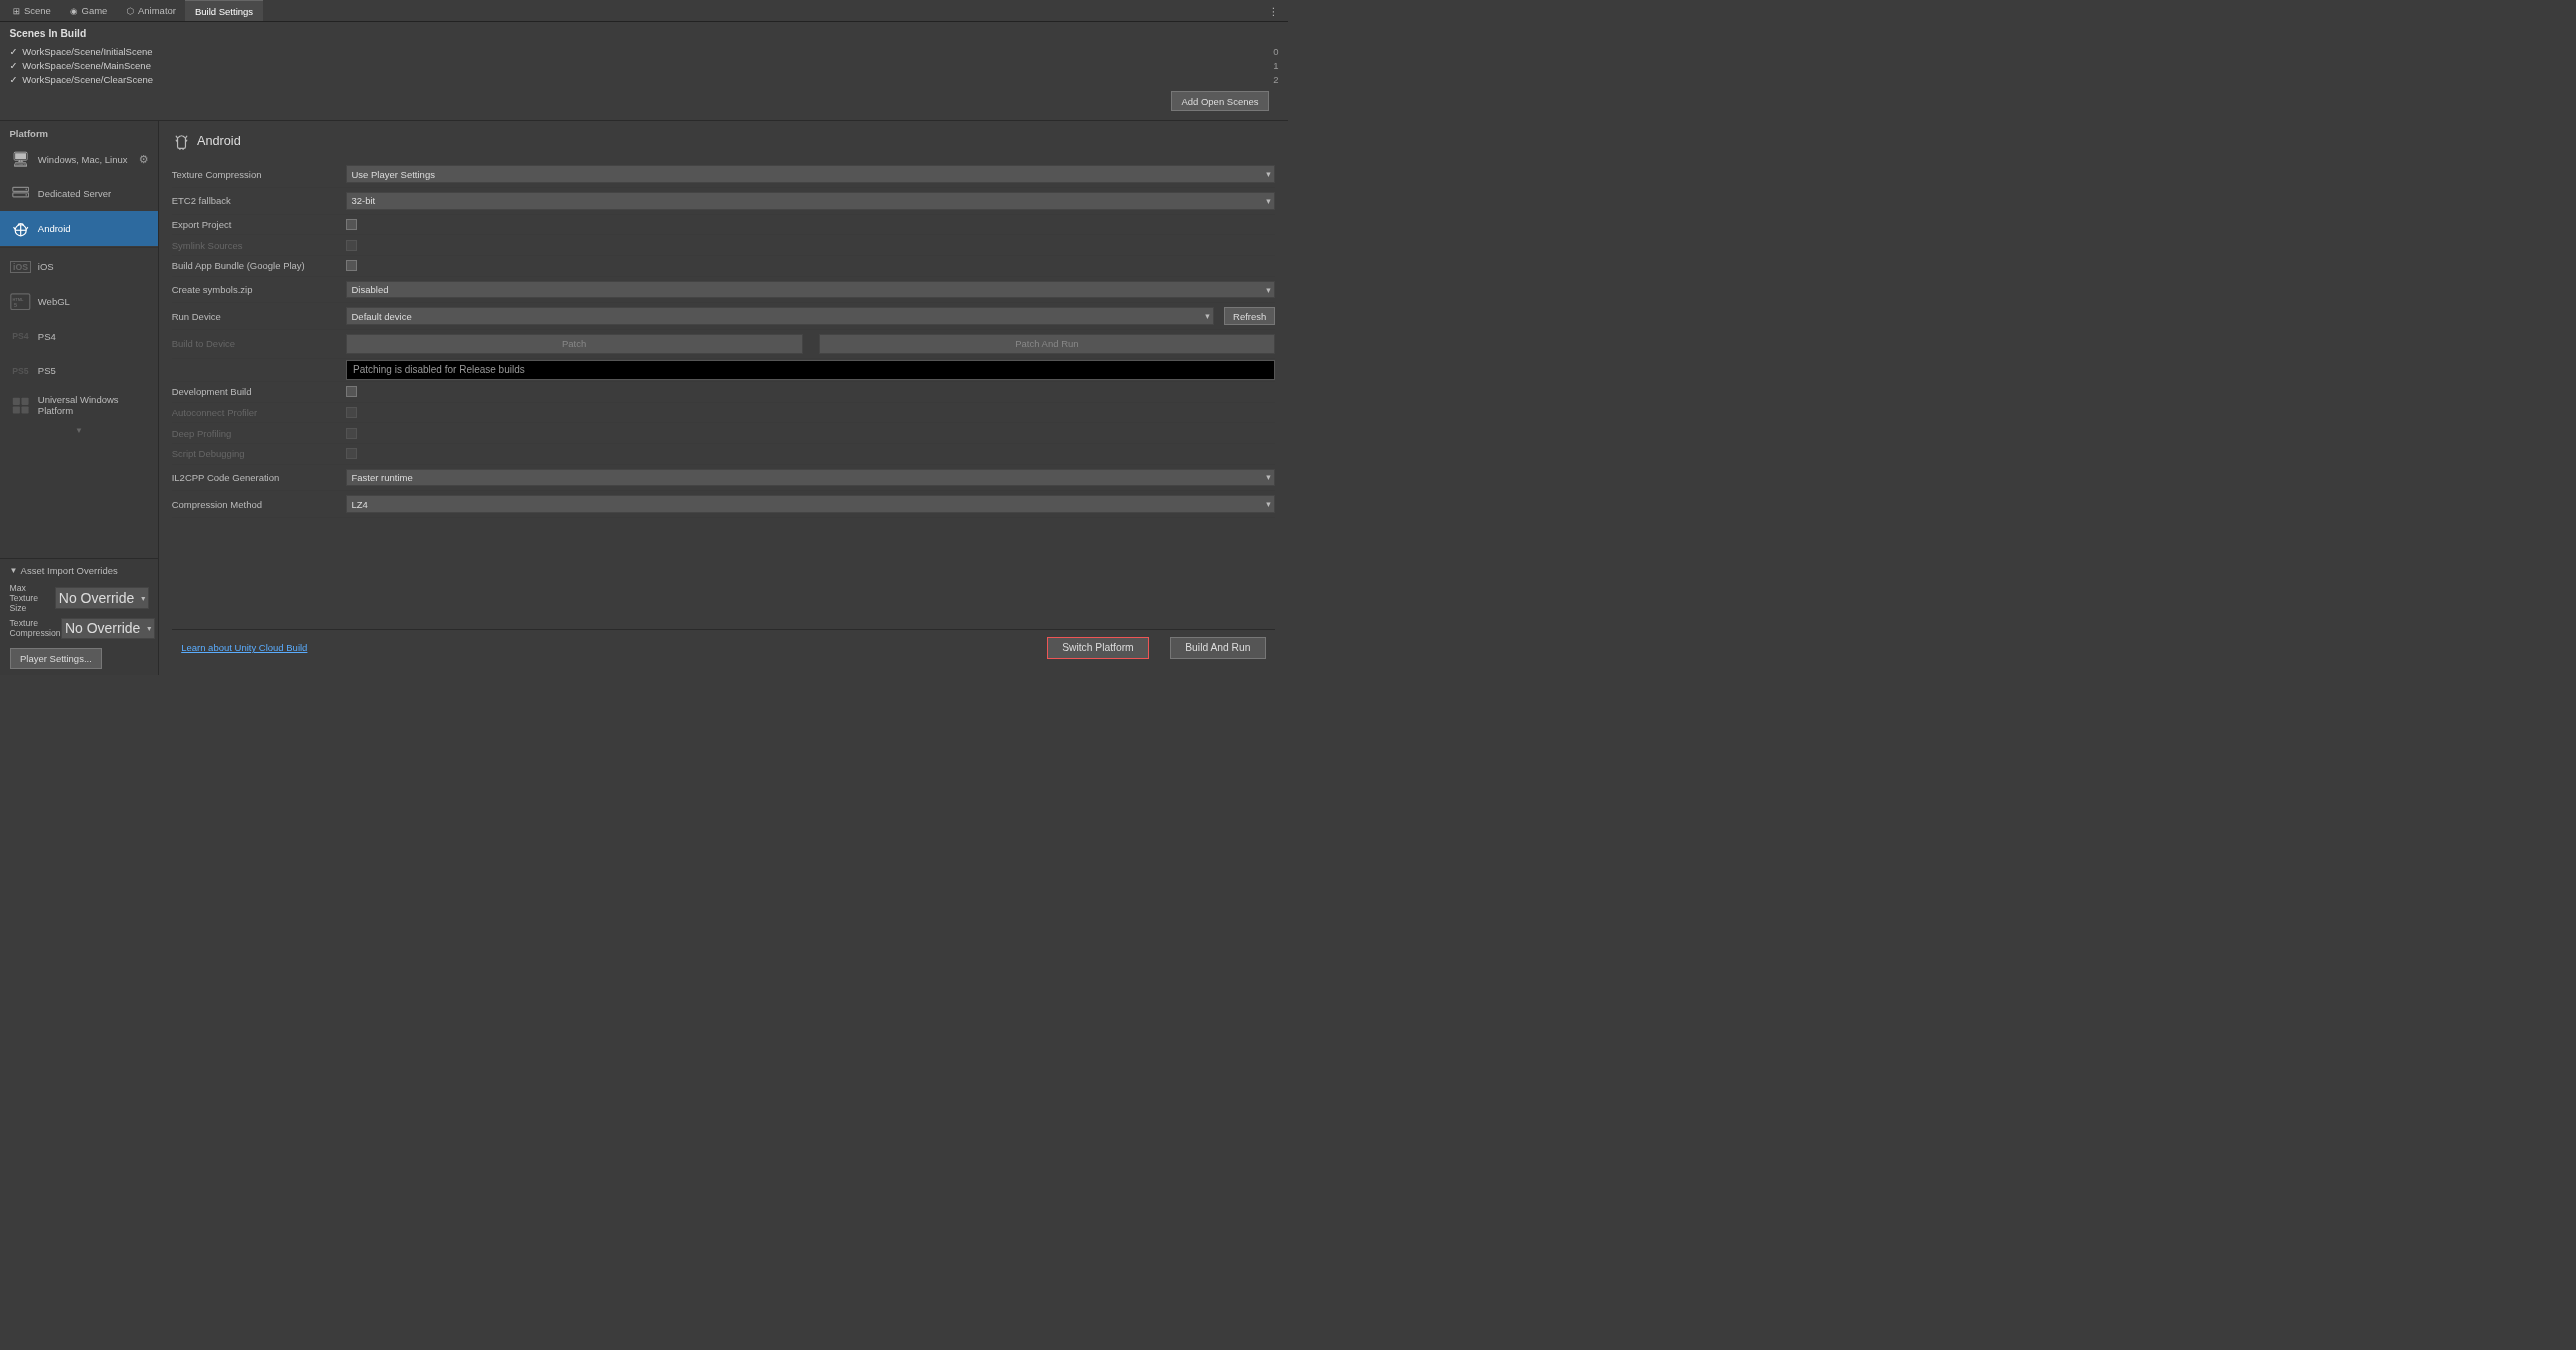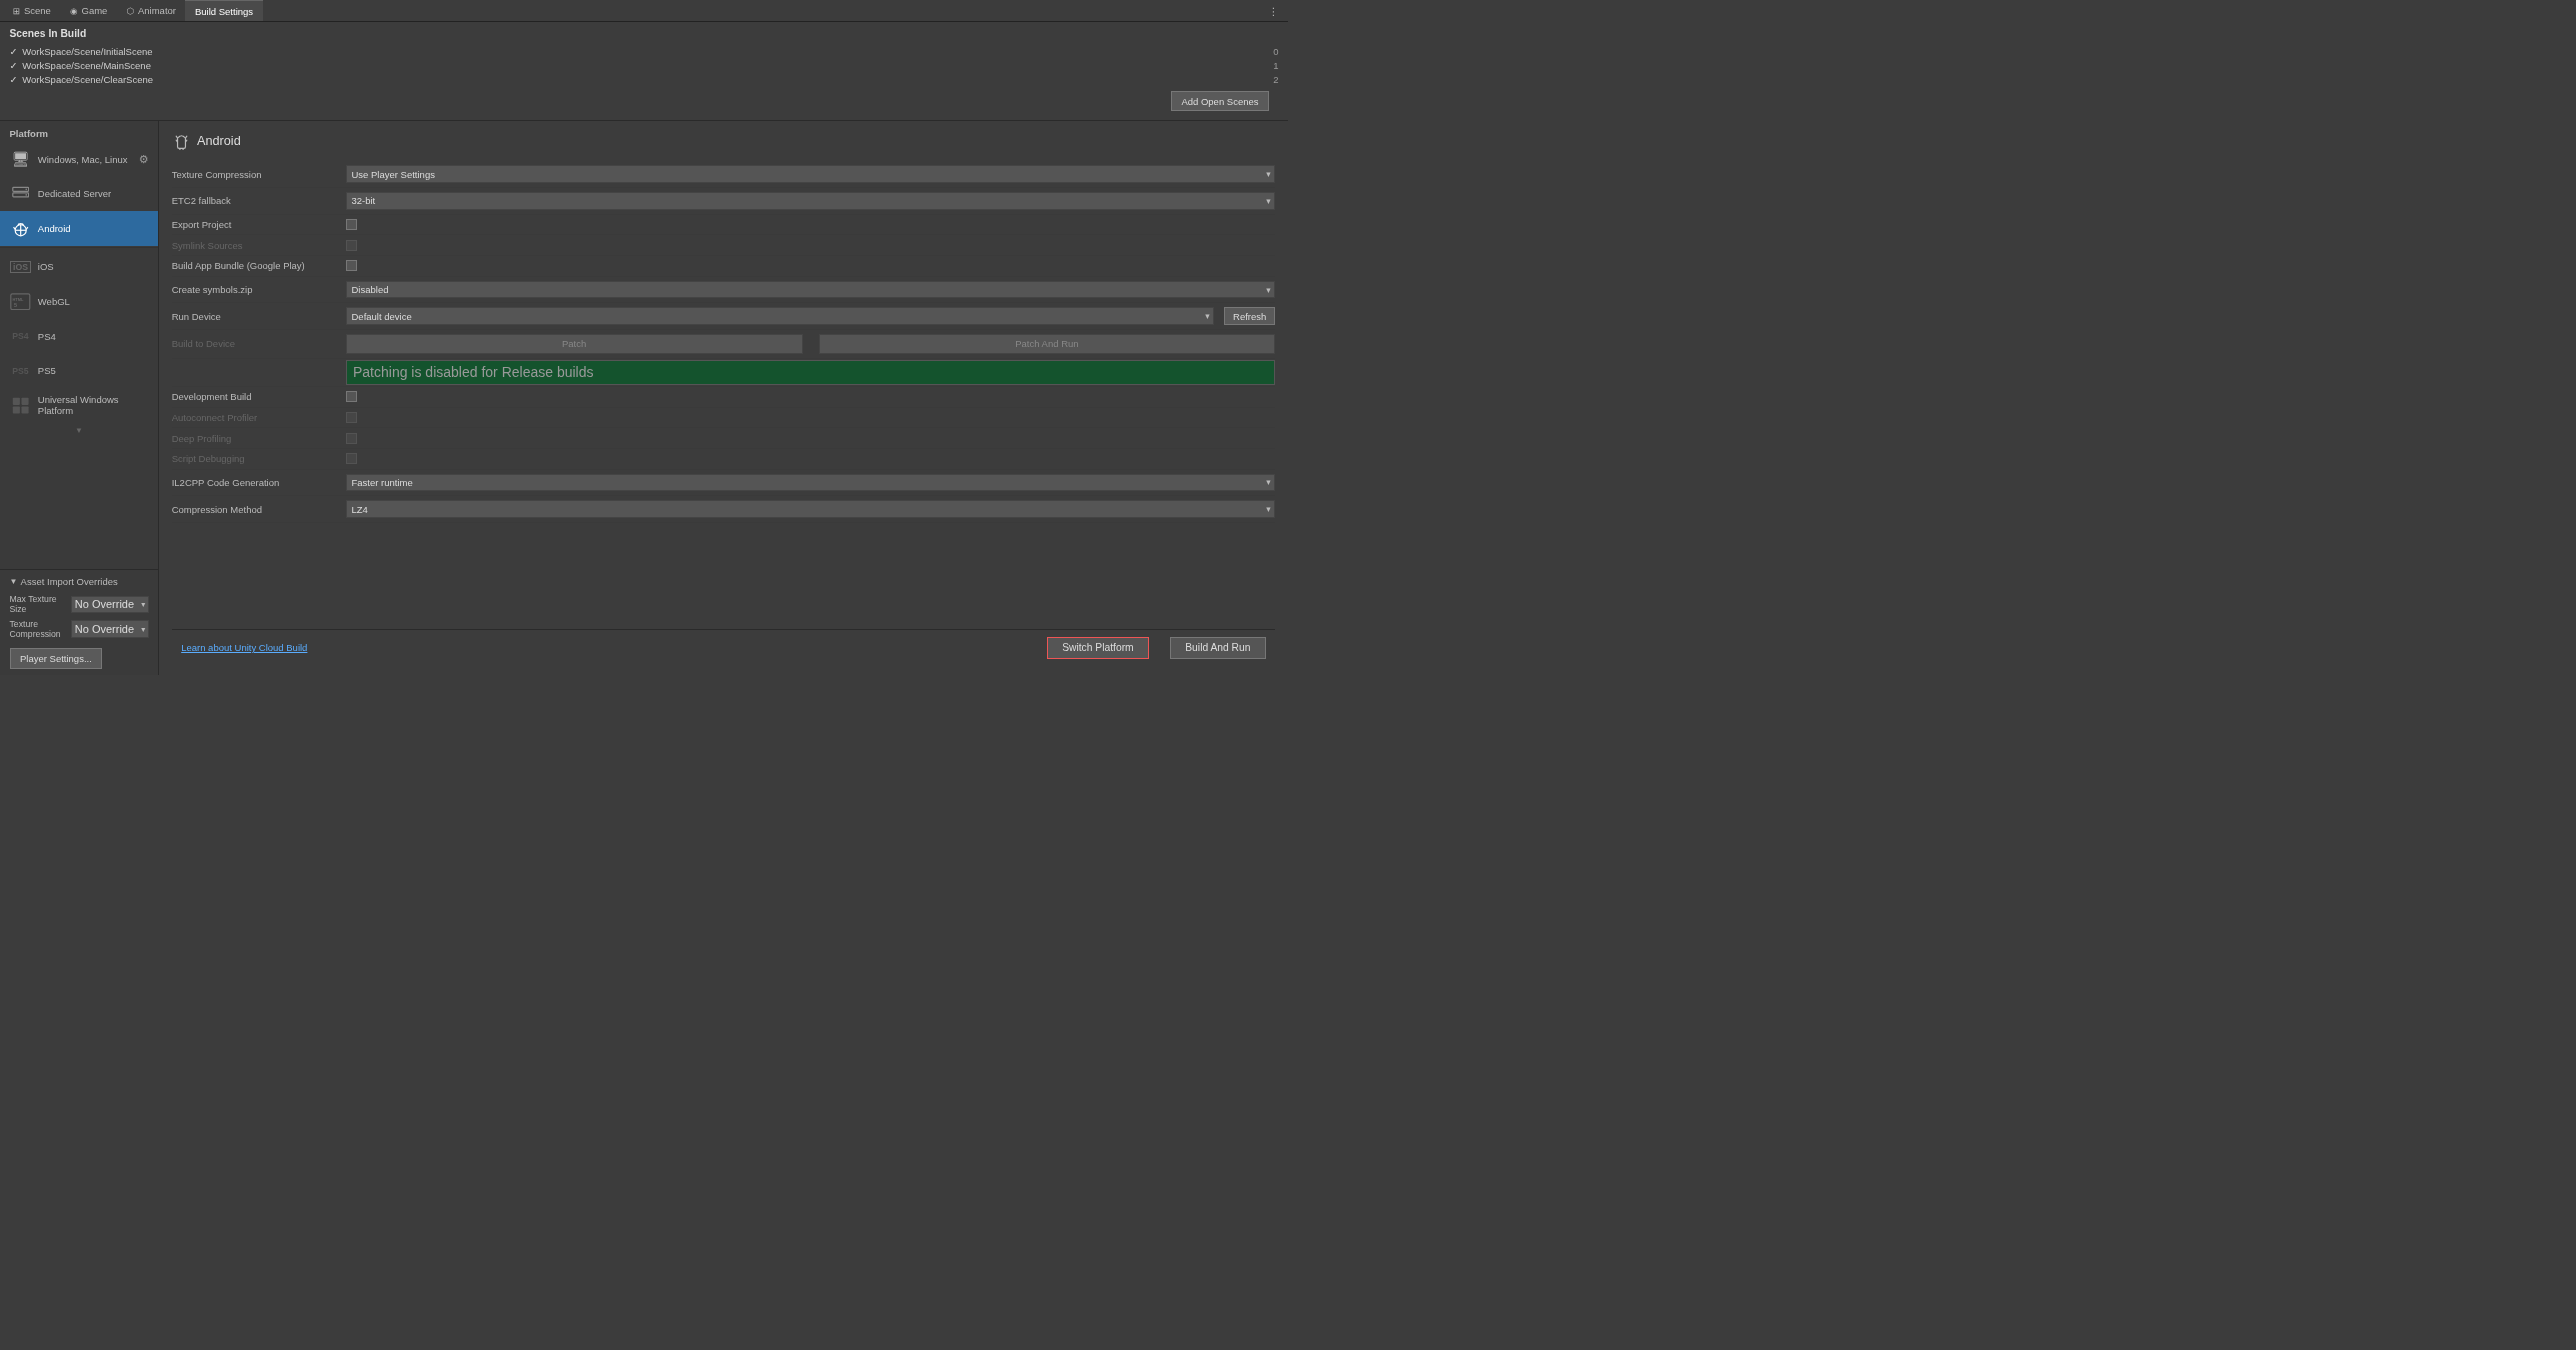--- a/index.html
+++ b/index.html
@@ -158,21 +158,21 @@
       align-items: center;
       justify-content: space-between;
       padding: 2.4px 0;
       font-size: 8.7px;
     }
     .asset-import-row label { color: #bbb; }
     .asset-import-select {
       background: #555;
       border: 0.8px solid #444;
       color: #ddd;
-      font-size: 11px;
+      font-size: 14px;
       padding: 1.6px 12.7px 1.6px 3.2px;
       appearance: none;
       -webkit-appearance: none;
       position: relative;
     }
     .select-wrapper {
       position: relative;
       display: inline-block;
     }
     .select-wrapper::after {
@@ -294,23 +294,23 @@
       background: #555;
       border: 0.8px solid #444;
       color: #888;
       padding: 3.2px 6.3px;
       font-size: 9.5px;
       cursor: not-allowed;
       text-align: center;
     }
     .patch-disabled-msg {
       flex: 1;
-      font-size: 14px;
+      font-size: 10px;
       color: #999;
-      background: #14532d;
+      background: #000000;
       border: 0.8px solid #555;
       padding: 3.2px 6.3px;
       display: flex;
       align-items: center;
     }
     .refresh-btn {
       background: #5a5a5a;
       border: 0.8px solid #777;
       color: #ddd;
       padding: 2.4px 8px;

